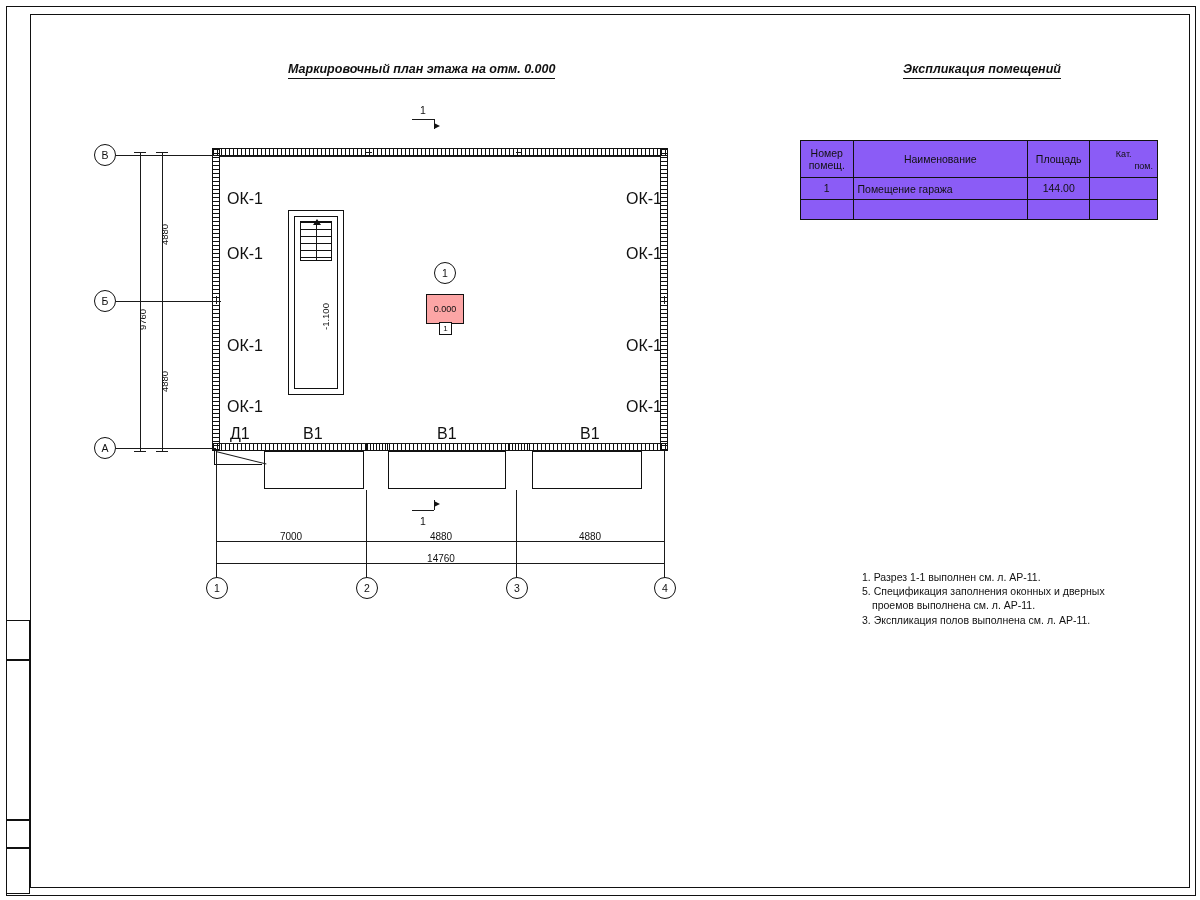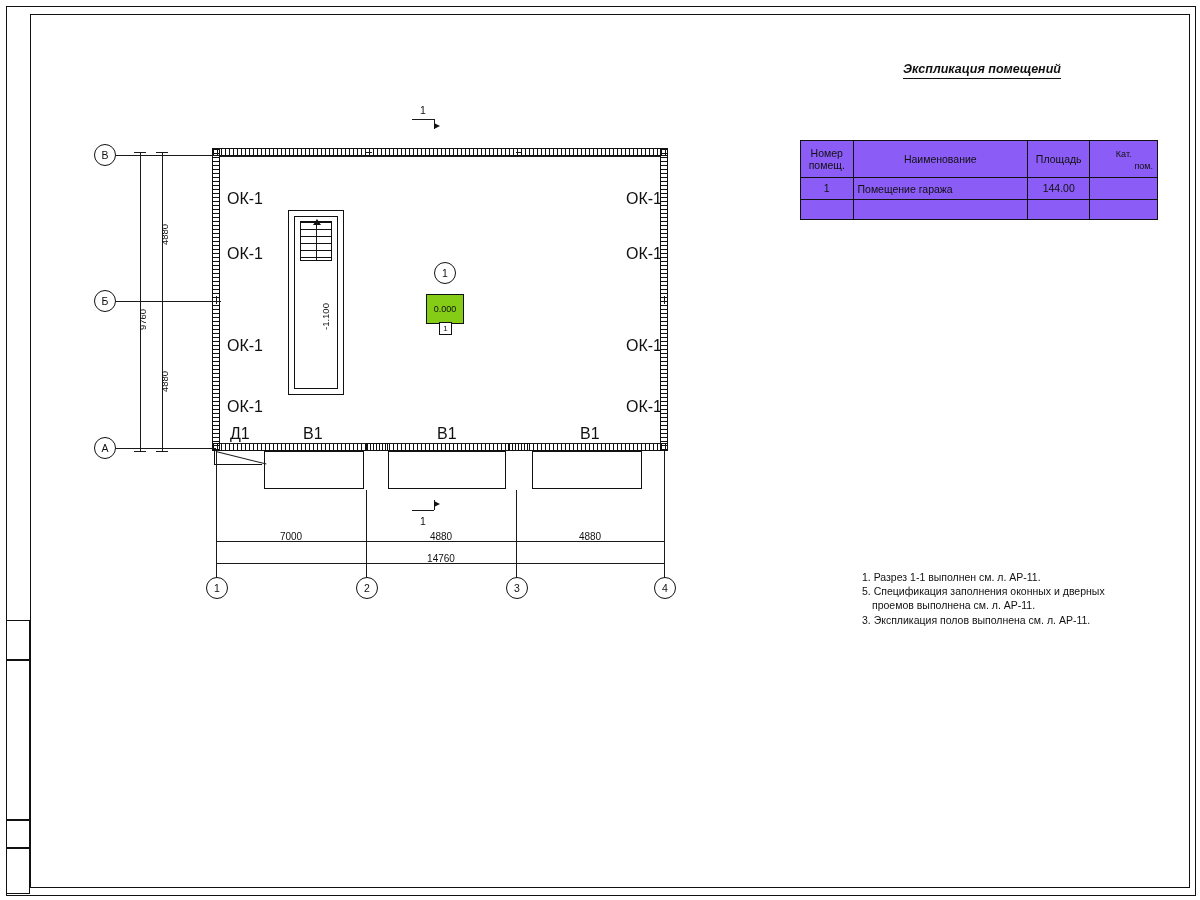--- a/index.html
+++ b/index.html
@@ -77,20 +77,21 @@
 
   <div class="abs" id="frame-outer"></div>
   <div class="abs" id="frame-inner"></div>
 
   <div class="abs stamp-box" style="left:6px;top:620px;width:24px;height:40px;"></div>
   <div class="abs stamp-box" style="left:6px;top:660px;width:24px;height:160px;"></div>
   <div class="abs stamp-box" style="left:6px;top:820px;width:24px;height:28px;"></div>
   <div class="abs stamp-box" style="left:6px;top:848px;width:24px;height:46px;"></div>
   <div class="vtext" style="left:18px;top:815px;font-size:6px;"></div>
 
+  <div class="abs ttl" style="left:288px;top:62px;">Маркировочный план этажа на отм. 0.000</div>
   <div class="abs ttl" style="left:903px;top:62px;">Экспликация помещений</div>
 
   <div class="lbl-c" style="left:423px;top:110px;">1</div>
   <div class="ln hline" style="left:412px;top:119px;width:22px;"></div>
   <div class="ln vline" style="left:434px;top:119px;height:10px;"></div>
   <div class="arrow-head" style="left:434px;top:123px;"></div>
 
   <div class="hatch-h" style="left:212px;top:148px;width:456px;height:8px;"></div>
 
   <div class="hatch-h" style="left:212px;top:443px;width:456px;height:8px;"></div>
@@ -118,21 +119,21 @@
   <div class="lbl" style="left:626px;top:398px;">ОК-1</div>
 
   <div class="abs" style="left:288px;top:210px;width:56px;height:185px;border:1px solid #111;box-sizing:border-box;background:#fff;"></div>
   <div class="abs" style="left:294px;top:216px;width:44px;height:173px;border:1px solid #111;box-sizing:border-box;"></div>
   <div class="abs" style="left:300px;top:221px;width:32px;height:40px;border:1px solid #111;box-sizing:border-box;background:repeating-linear-gradient(180deg,#111 0 1px,#fff 1px 7px);"></div>
   <div class="ln vline" style="left:316px;top:222px;height:38px;"></div>
   <div class="abs" style="left:313px;top:219px;width:0;height:0;border-left:4px solid transparent;border-right:4px solid transparent;border-bottom:6px solid #111;"></div>
   <div class="vtext" style="left:320px;top:330px;">-1.100</div>
 
   <div class="circ" style="left:434px;top:262px;width:22px;height:22px;">1</div>
-  <div class="abs" style="left:426px;top:294px;width:38px;height:30px;border:1px solid #111;box-sizing:border-box;background:#84cc16;display:flex;align-items:center;justify-content:center;font-size:9px;color:#111;">0.000</div>
+  <div class="abs" style="left:426px;top:294px;width:38px;height:30px;border:1px solid #111;box-sizing:border-box;background:#fca5a5;display:flex;align-items:center;justify-content:center;font-size:9px;color:#111;">0.000</div>
   <div class="sq" style="left:439px;top:322px;width:13px;height:13px;">1</div>
 
   <div class="lbl" style="left:230px;top:425px;">Д1</div>
   <div class="lbl" style="left:303px;top:425px;">В1</div>
   <div class="lbl" style="left:437px;top:425px;">В1</div>
   <div class="lbl" style="left:580px;top:425px;">В1</div>
 
   <div class="abs" style="left:366px;top:443px;width:22px;height:8px;border:1px solid #111;box-sizing:border-box;background:repeating-linear-gradient(90deg,#111 0 1px,#fff 1px 3px);"></div>
   <div class="abs" style="left:508px;top:443px;width:22px;height:8px;border:1px solid #111;box-sizing:border-box;background:repeating-linear-gradient(90deg,#111 0 1px,#fff 1px 3px);"></div>
 

